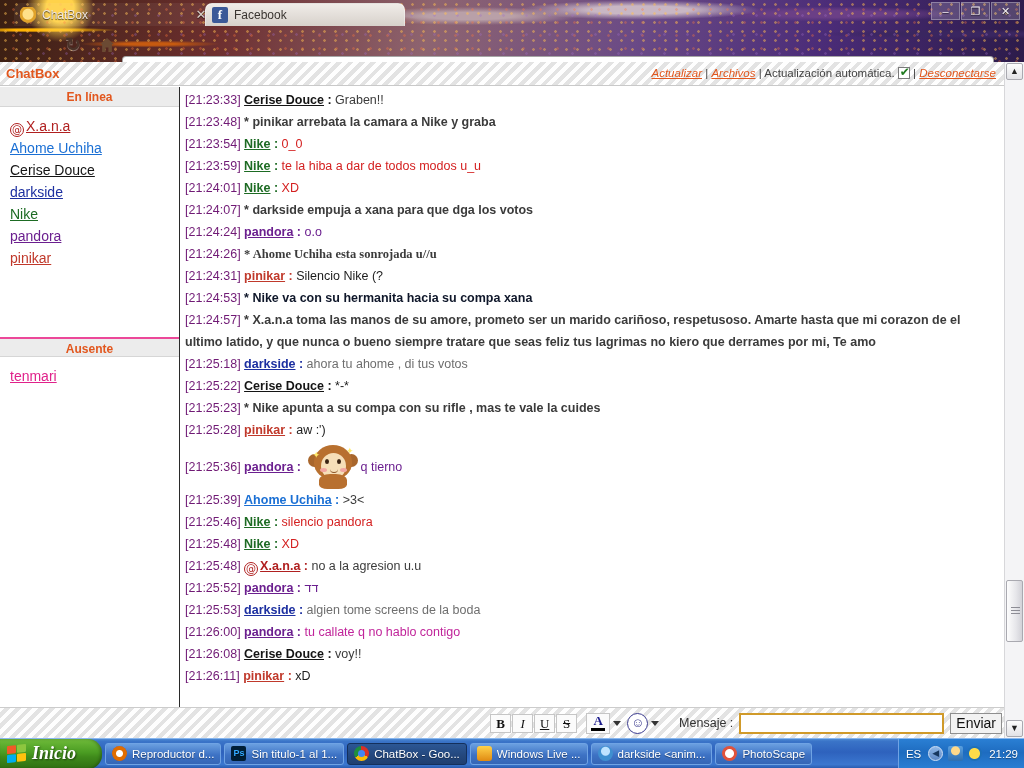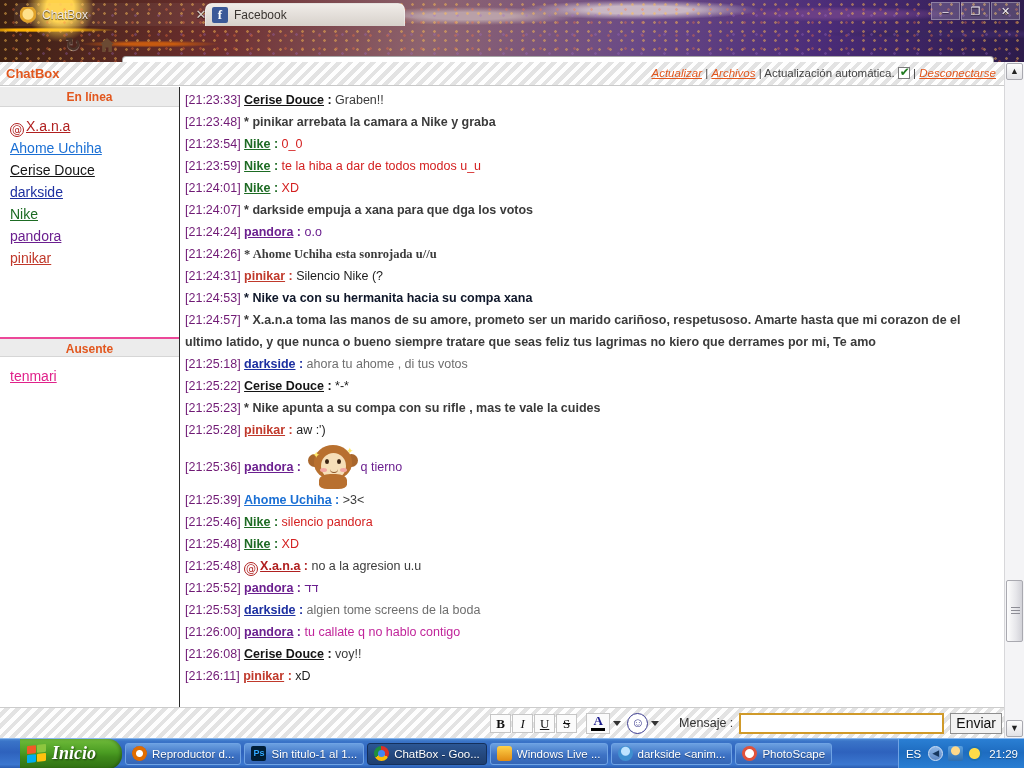--- a/index.html
+++ b/index.html
@@ -321,21 +321,21 @@
   .sb-grip {
     position: absolute; left: 4px; top: 26px; width: 9px; height: 7px;
     background: repeating-linear-gradient(#8d8d95 0 1px, rgba(0,0,0,0) 1px 3px);
   }
 
   
   #taskbar {
     position: absolute; left: 0; top: 738px; width: 1024px; height: 30px;
     background: linear-gradient(#4d8ad4 0%, #3a74c8 8%, #2e62bd 45%, #3b77cf 88%, #2a5cb0 100%);
     border-top: 1px solid #89b7ee;
-    display: flex; align-items: center; padding-left: 20px;
+    display: flex; align-items: center;
   }
   #startbtn {
     width: 102px; height: 30px; flex: 0 0 102px;
     background: linear-gradient(#6fbb3a 0%, #4a9c22 45%, #3f8a1b 60%, #2f6f12 100%);
     border-radius: 0 14px 14px 0;
     display: flex; align-items: center; padding-left: 7px;
     box-shadow: inset -2px 0 3px rgba(0,0,0,.25);
   }
   .win-flag {
     width: 19px; height: 17px; flex: 0 0 19px; margin-right: 6px;

